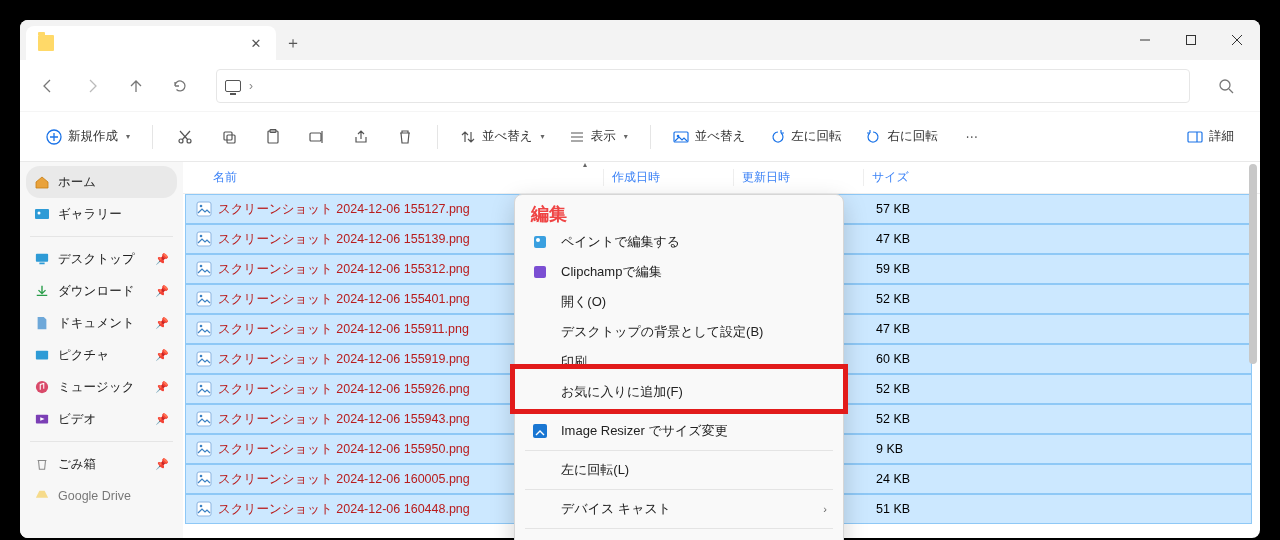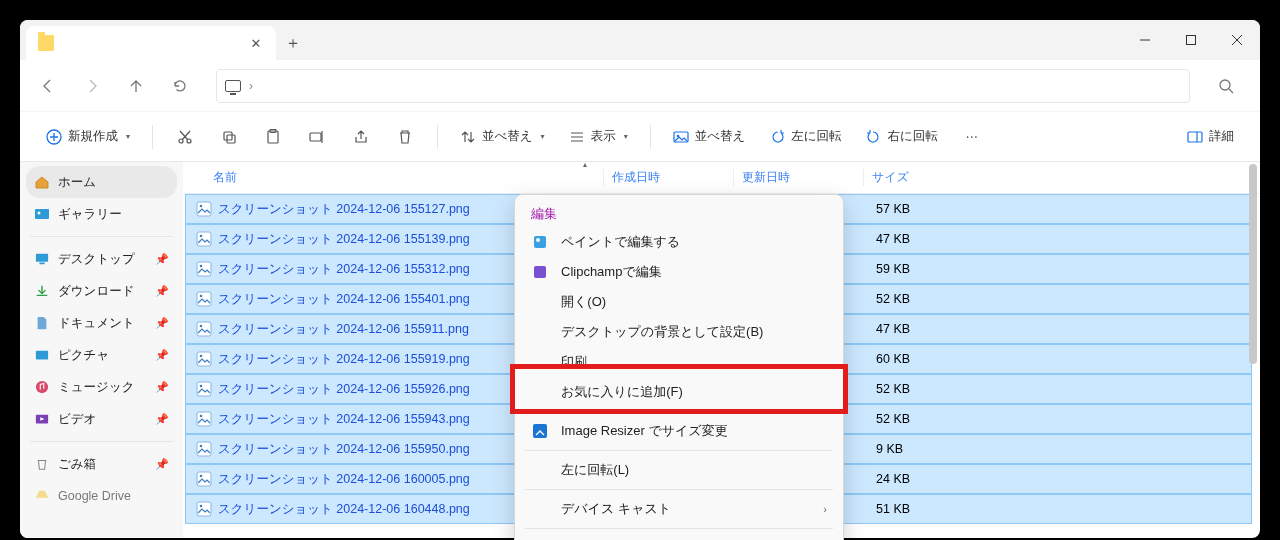--- a/index.html
+++ b/index.html
@@ -49,36 +49,36 @@
 .cols { display: flex; height: 32px; align-items: center; border-bottom: 1px solid #eee; font-size: 12px; color: #3b82f6; padding-left: 30px;}
 .col-name { width: 390px; }
 .col-created { width: 130px; border-left: 1px solid #eee; padding-left: 8px;}
 .col-modified { width: 130px; border-left: 1px solid #eee; padding-left: 8px;}
 .col-size { width: 90px; border-left: 1px solid #eee; padding-left: 8px;}
 .sort-ind { position: absolute; left: 400px; top: -2px; font-size: 8px; color: #666; }
 
 .rows { overflow-y: auto; height: calc(100% - 32px); }
 .row { display: flex; height: 30px; align-items: center; font-size: 12.5px; padding-left: 10px; background: #cce8ff; border: 1px solid #8ec8f6; margin: 0 8px 0 2px;}
 .row .ficon-png { width: 16px; height: 16px; margin-right: 6px; }
-.row .cell-name { width: 398px; color: #1d4ed8; white-space: nowrap; overflow: hidden; }
+.row .cell-name { width: 398px; color: #b91c1c; white-space: nowrap; overflow: hidden; }
 .row .cell-created { width: 130px; color: #000; }
 .row .cell-modified { width: 130px; color: #000; }
 .row .cell-size { width: 86px; color: #000; text-align: left; }
 
 .scrollbar-v { position: absolute; right: 2px; top: 0; width: 10px; height: 100%; background: transparent; }
 .scrollbar-v .thumb { position: absolute; top: 2px; width: 8px; left: 1px; height: 200px; background: #c8c8c8; border-radius: 4px; }
 
 
 .ctxmenu { position: absolute; left: 514px; top: 194px; width: 330px; background: #f9f9f9; border: 1px solid #d6d6d6; border-radius: 8px; box-shadow: 0 8px 24px rgba(0,0,0,.18); padding: 6px 0; font-size: 13px; z-index: 50; }
 .ctx-item { height: 30px; display: flex; align-items: center; gap: 12px; padding: 0 16px; color: #222; }
 .ctx-item .ci-icon { width: 18px; height: 18px; display: inline-flex; align-items: center; justify-content: center; }
 .ctx-item .ci-label { flex: 1; white-space: nowrap; }
 .ctx-item .ci-arrow { color: #666; font-size: 11px; }
 .ctx-sep { height: 1px; background: #e4e4e4; margin: 4px 10px; }
-.ctx-header { height: 26px; padding: 0 16px; font-size: 13px; font-weight: 400; color: #a21caf; display: flex; align-items: center; }
+.ctx-header { height: 26px; padding: 0 16px; font-size: 18px; font-weight: 700; color: #ef4444; display: flex; align-items: center; }
 
 
 .hl { position: absolute; left: 510px; top: 364px; width: 338px; height: 50px; border: 5px solid #e21b1b; z-index: 60; pointer-events: none; }
 
 
 svg { display: block; }
 </style>
 </head>
 <body>
 

